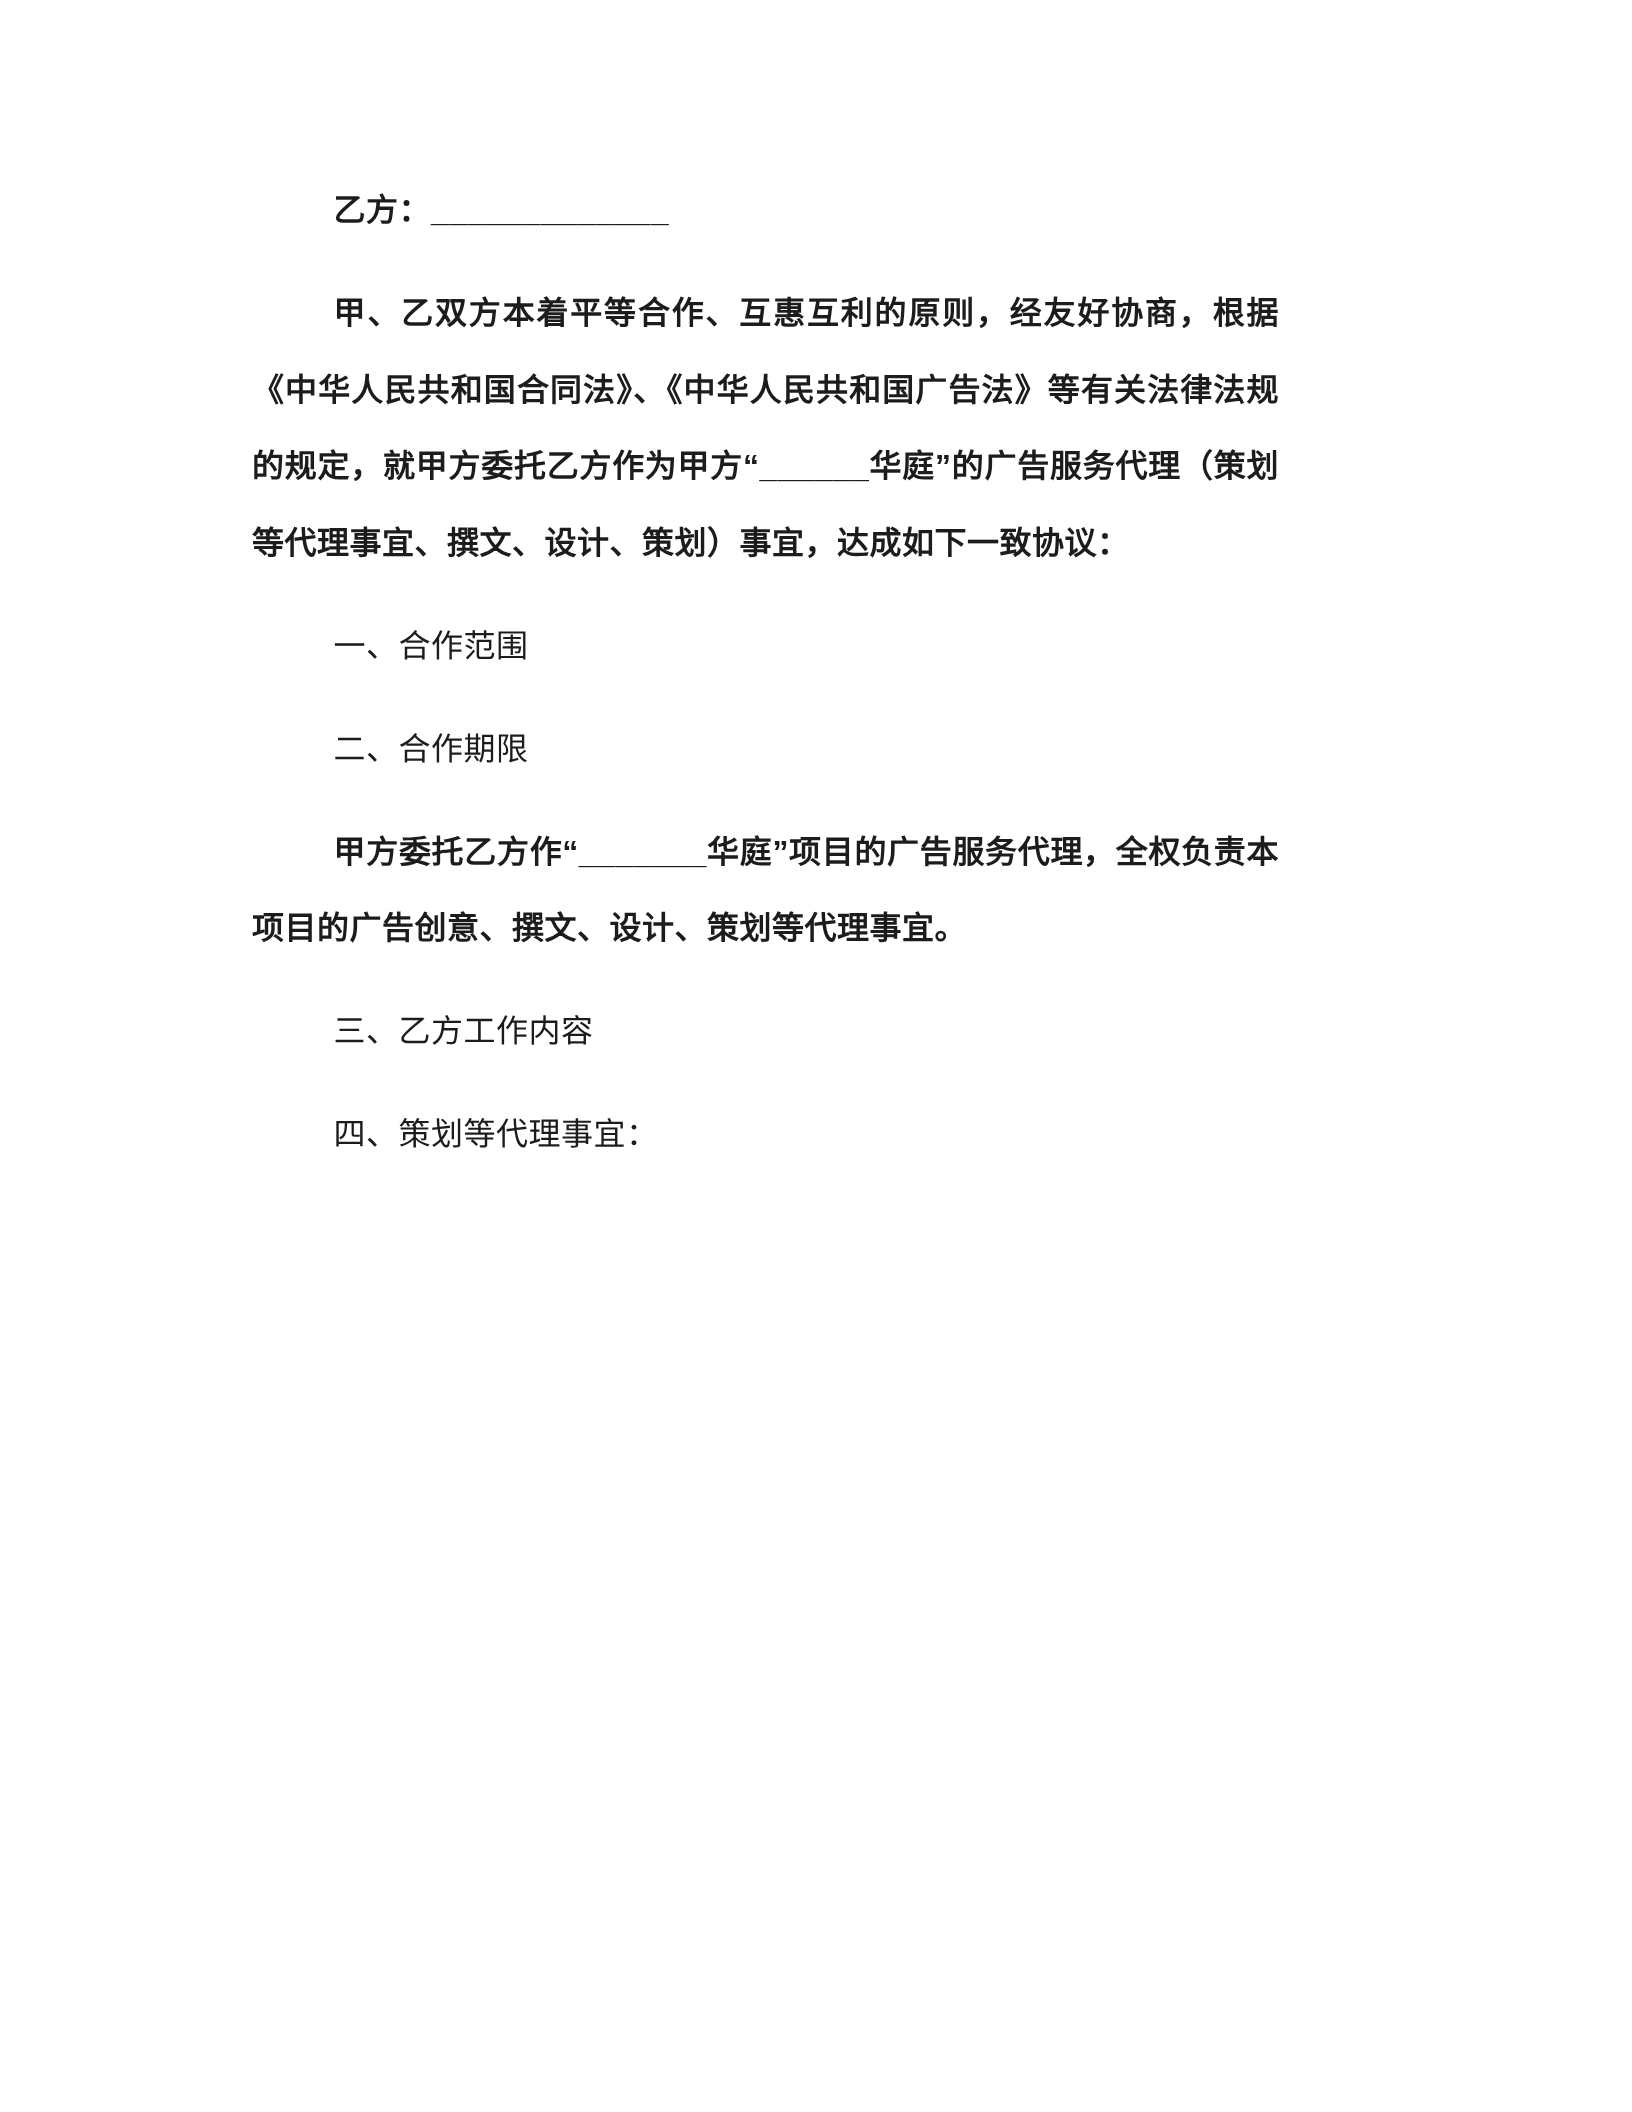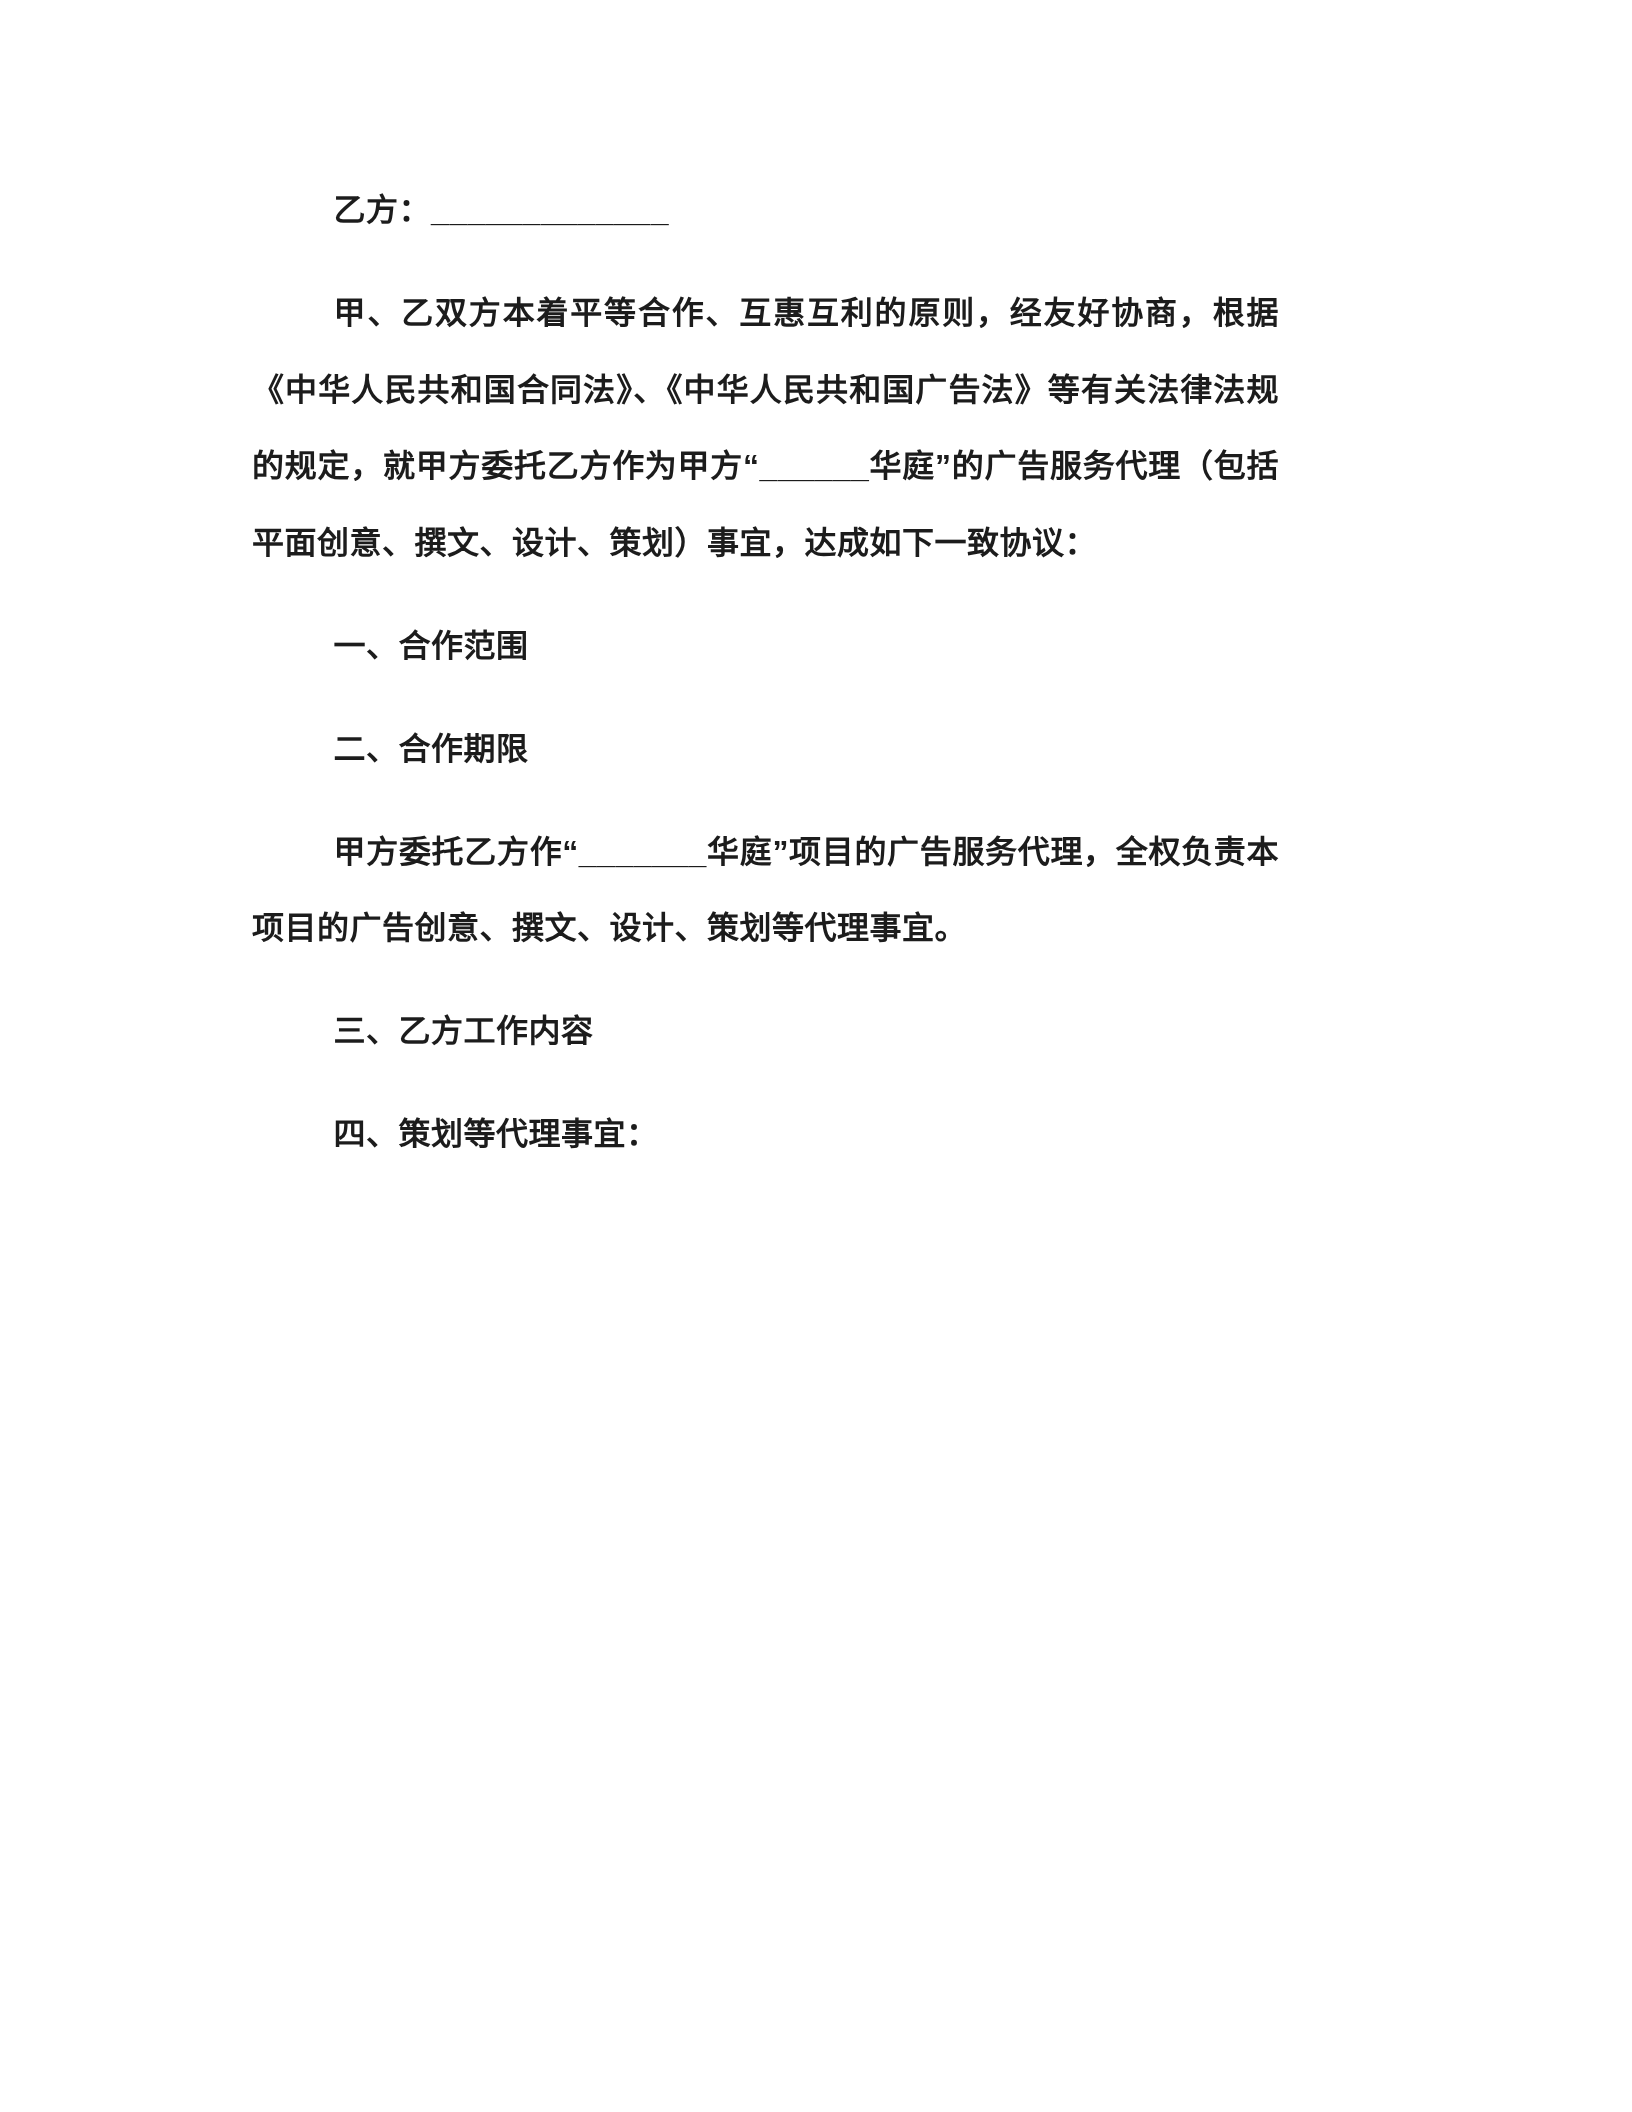--- a/index.html
+++ b/index.html
@@ -26,31 +26,31 @@
     font-size: 32px;
     line-height: 2.4;
     color: #1c1c1c;
     font-weight: 600;
     text-align: justify;
     text-indent: 2.55em;
     letter-spacing: 0.5px;
     word-break: break-all;
   }
   .heading {
-    font-weight: 700;
+    font-weight: 400;
     text-align: left;
   }
 </style>
 </head>
 <body>
 
 <div class="page">
   <p class="para">乙方：_____________</p>
 
-  <p class="para">甲、乙双方本着平等合作、互惠互利的原则，经友好协商，根据《中华人民共和国合同法》、《中华人民共和国广告法》等有关法律法规的规定，就甲方委托乙方作为甲方“______华庭”的广告服务代理（包括平面创意、撰文、设计、策划）事宜，达成如下一致协议：</p>
+  <p class="para">甲、乙双方本着平等合作、互惠互利的原则，经友好协商，根据《中华人民共和国合同法》、《中华人民共和国广告法》等有关法律法规的规定，就甲方委托乙方作为甲方“______华庭”的广告服务代理（策划等代理事宜、撰文、设计、策划）事宜，达成如下一致协议：</p>
 
   <p class="para heading">一、合作范围</p>
 
   <p class="para heading">二、合作期限</p>
 
   <p class="para">甲方委托乙方作“_______华庭”项目的广告服务代理，全权负责本项目的广告创意、撰文、设计、策划等代理事宜。</p>
 
 
   <p class="para heading">三、乙方工作内容</p>
 

